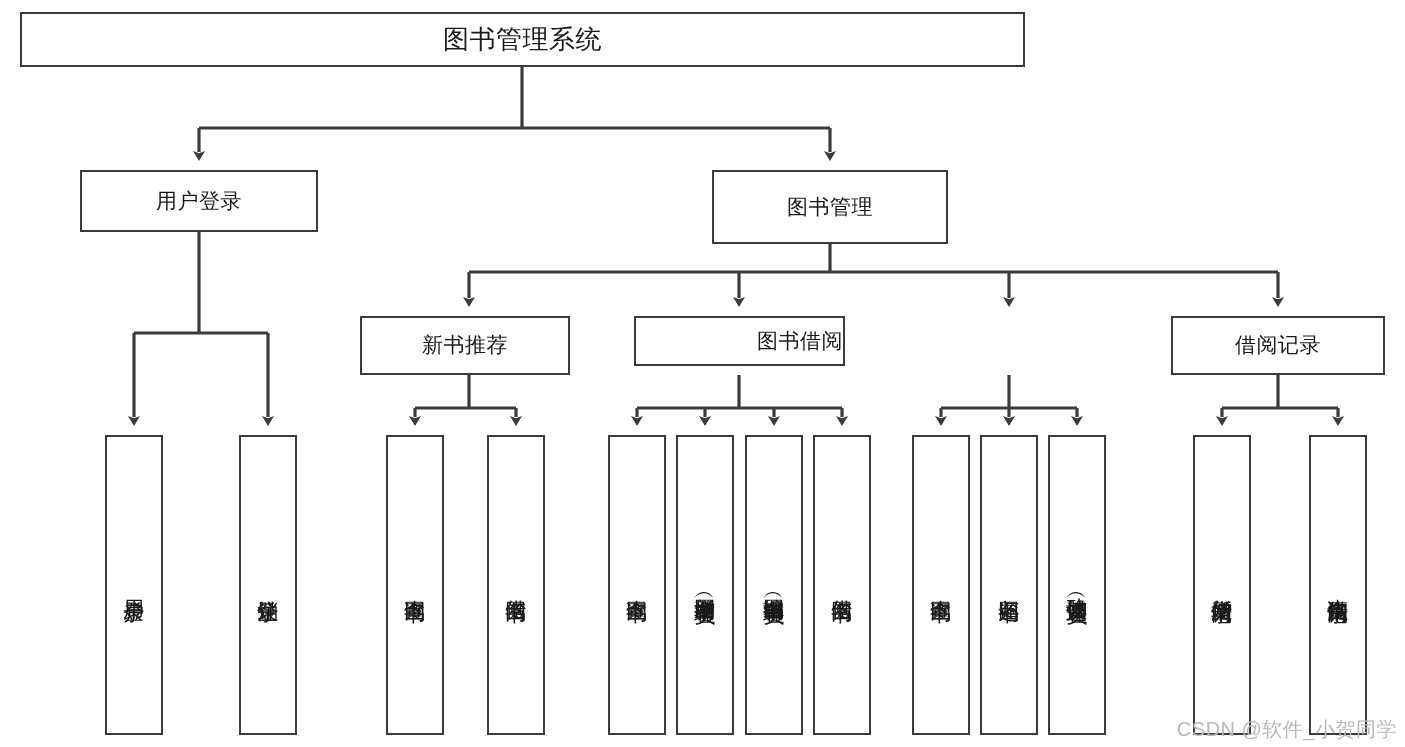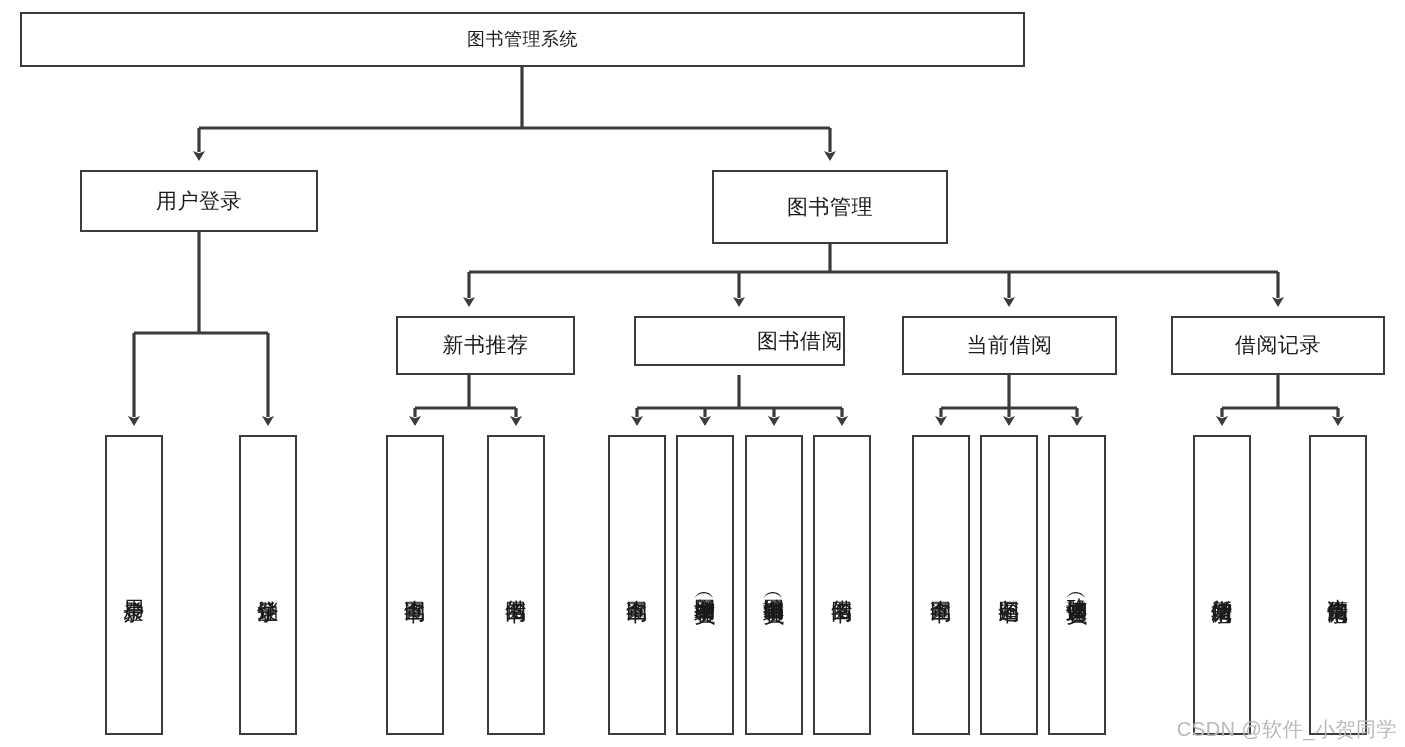--- a/index.html
+++ b/index.html
@@ -41,21 +41,21 @@
     text-align: center;
     line-height: 1.18;
     white-space: nowrap;
   }
   
   .node.horiz .node-label {
     font-size: 21px;
     letter-spacing: 0.5px;
   }
   .node.root .node-label {
-    font-size: 18px;
+    font-size: 26px;
   }
   
   .node.vert {
     align-items: center;
     justify-content: center;
   }
   .node.vert .node-label {
     writing-mode: vertical-rl;
     text-orientation: upright;
     font-size: 21px;
@@ -134,29 +134,26 @@
     <span class="node-label">图书管理系统</span>
   </div>
 
   <div class="node horiz" style="left:80px; top:170px; width:238px; height:62px;">
     <span class="node-label">用户登录</span>
   </div>
   <div class="node horiz" style="left:712px; top:170px; width:236px; height:74px;">
     <span class="node-label">图书管理</span>
   </div>
 
-  <div class="node horiz" style="left:360px; top:316px; width:179px; height:59px;margin-left:36px;">
+  <div class="node horiz" style="left:360px; top:316px; width:210px; height:59px;">
     <span class="node-label">新书推荐</span>
   </div>
   <div class="node horiz" style="left:634px; top:316px; width:211px; height:50px;justify-content:flex-end;">
     <span class="node-label">图书借阅</span>
   </div>
-  <div class="node horiz" style="left:902px; top:316px; width:215px; height:59px;">
-    <span class="node-label">当前借阅</span>
-  </div>
   <div class="node horiz" style="left:1171px; top:316px; width:214px; height:59px;justify-content:center;">
     <span class="node-label">借阅记录</span>
   </div>
 
   <div class="node vert" style="left:105px; top:435px; width:58px; height:300px;">
     <span class="node-label">用户登录</span>
   </div>
   <div class="node vert" style="left:239px; top:435px; width:58px; height:300px;">
     <span class="node-label">注销登录</span>
   </div>

